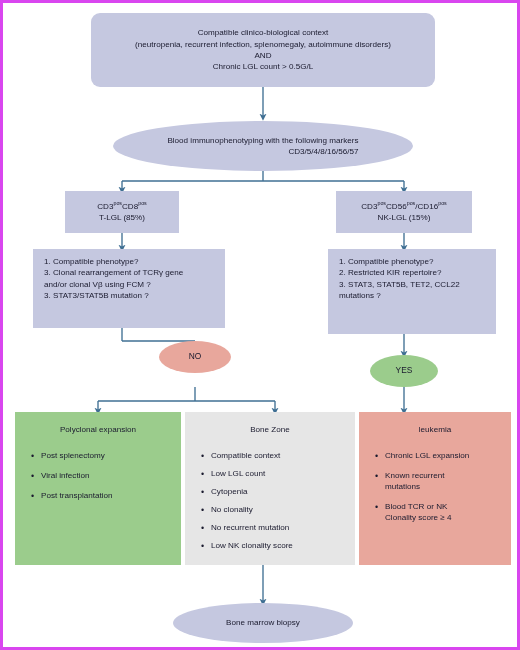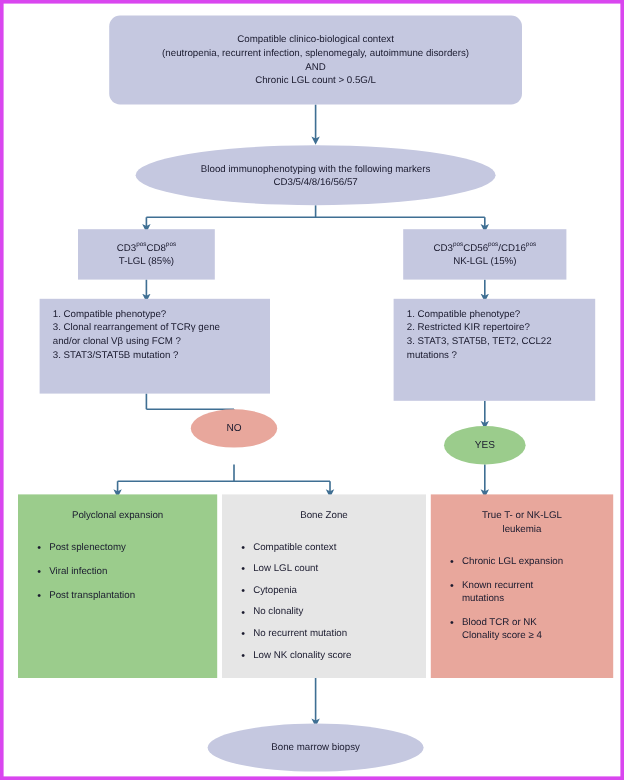--- a/index.html
+++ b/index.html
@@ -47,21 +47,21 @@
     align-items: center;
     justify-content: center;
     text-align: center;
     padding: 5px 8px;
   }
   .ellipse {
     border-radius: 50%;
     display: flex;
     align-items: center;
     justify-content: center;
-    text-align: center;
+    text-align: right;
   }
   .crit-box {
     display: block;
     padding: 7px 9px 7px 11px;
     text-align: left;
   }
   .outcome-box {
     display: block;
     padding: 12px 10px 10px 10px;
   }
@@ -210,21 +210,20 @@
       <li>Low LGL count</li>
       <li>Cytopenia</li>
       <li>No clonality</li>
       <li>No recurrent mutation</li>
       <li>Low NK clonality score</li>
     </ul>
   </div>
 
   <div class="node outcome-box" style="left:356px; top:409px; width:152px; height:153px; background:#e8a79c;">
     <span class="outcome-title">
-      <span class="line">True T- or NK-LGL</span>
       <span class="line">leukemia</span>
     </span>
     <ul class="outcome-list">
       <li>
         <span class="line">Chronic LGL expansion</span>
       </li>
       <li>
         <span class="line">Known recurrent</span>
         <span class="line">mutations</span>
       </li>

